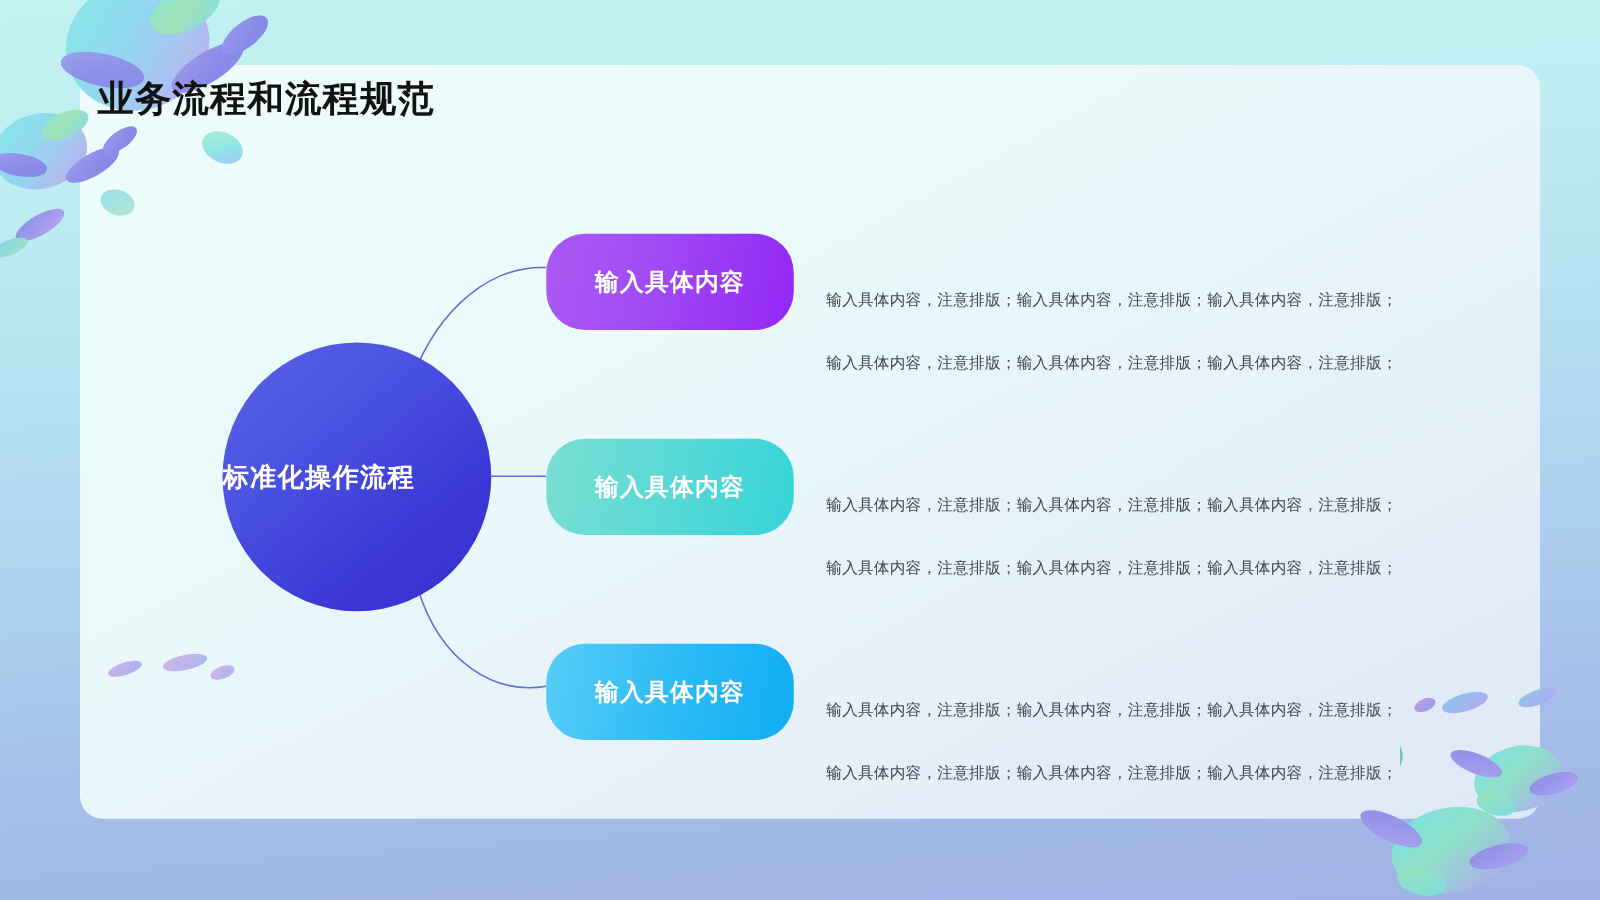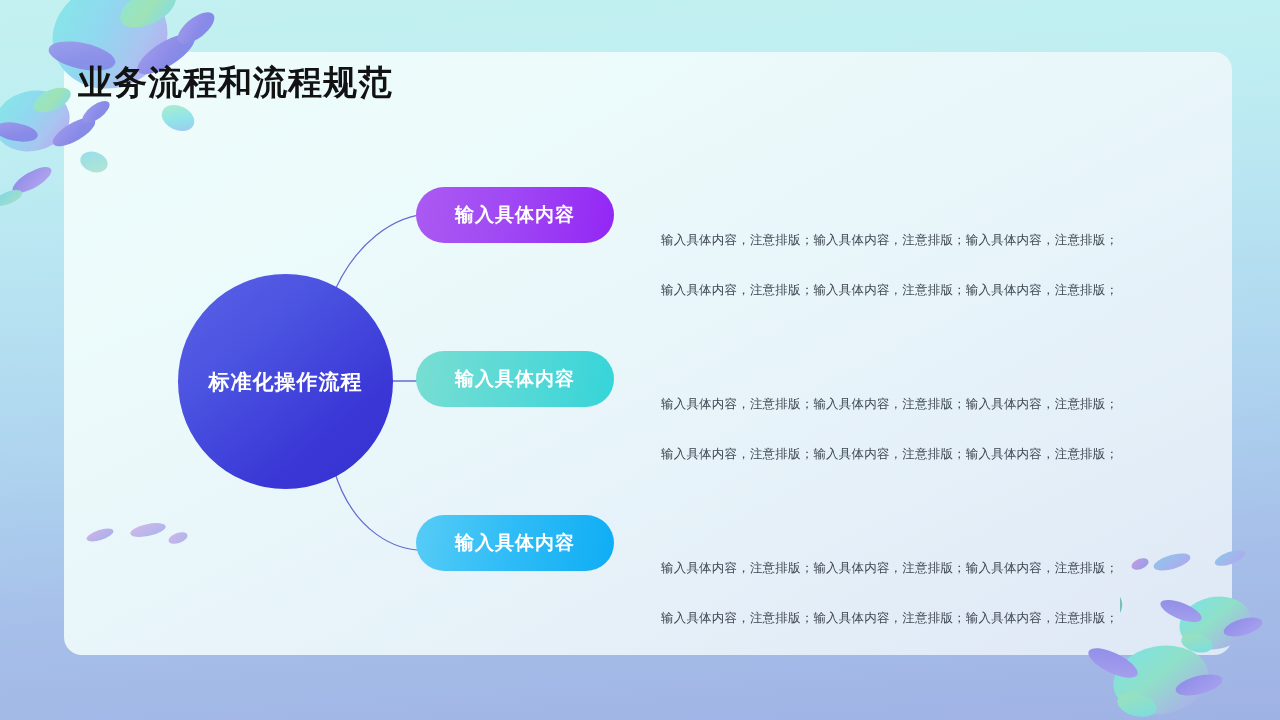--- a/index.html
+++ b/index.html
@@ -41,21 +41,21 @@
                 rgba(238,251,251,0.95) 30%,
                 rgba(235,245,250,0.93) 62%,
                 rgba(228,236,247,0.92) 100%);
   }
 
   
   #title {
     position: absolute;
     left: 78px;
     top: 60px;
-    font-size: 34px;
+    font-size: 29px;
     font-weight: bold;
     color: #121212;
     letter-spacing: 1px;
     white-space: nowrap;
     z-index: 40;
   }
 
   
   #diagram {
     position: absolute;
@@ -78,35 +78,35 @@
   .hub {
     position: absolute;
     left: 178px;
     top: 274px;
     width: 215px;
     height: 215px;
     border-radius: 50%;
     background: linear-gradient(140deg, #5b63e8 0%, #4a52e0 35%, #3a37d6 72%, #3331d0 100%);
     display: flex;
     align-items: center;
-    justify-content: center;
+    justify-content: flex-start;
   }
   .hub-label {
     color: #ffffff;
     font-size: 21px;
     font-weight: bold;
     letter-spacing: 1px;
     white-space: nowrap;
   }
 
   .pill {
     position: absolute;
-    left: 416px;
+    left: 437px;
     width: 198px;
-    height: 56px;
+    height: 77px;
     border-radius: 31px;
     display: flex;
     align-items: center;
     justify-content: center;
   }
   .pill-label {
     color: #ffffff;
     font-size: 19px;
     font-weight: bold;
     letter-spacing: 1px;

